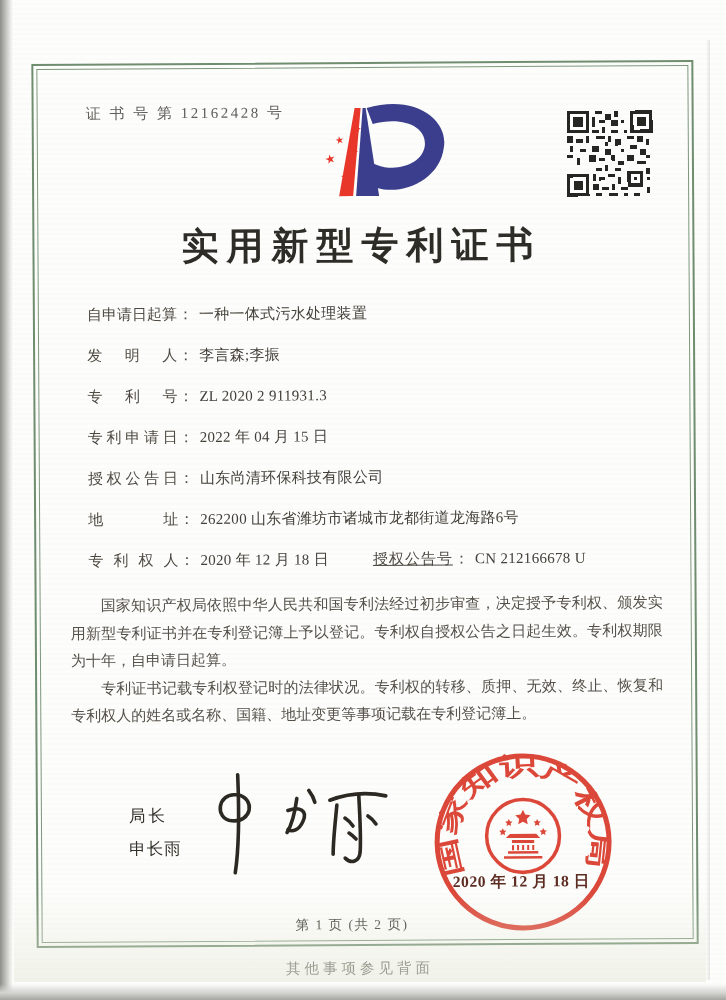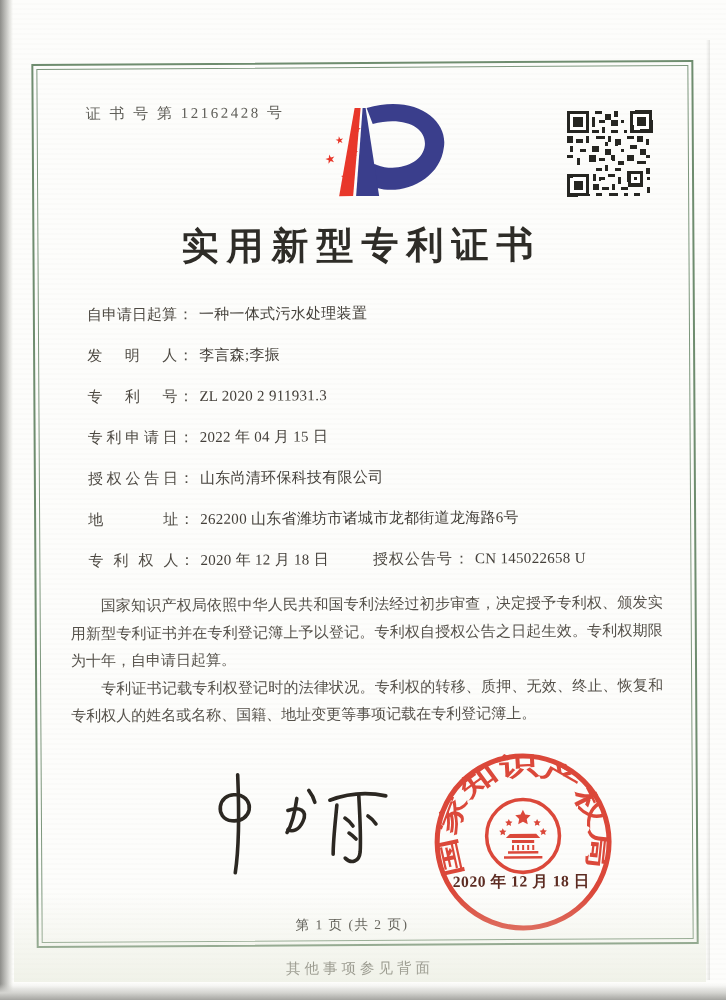--- a/index.html
+++ b/index.html
@@ -43,21 +43,21 @@
   .title{position:absolute;left:0;top:221px;width:726px;text-align:center;
     font-size:37px;font-weight:700;letter-spacing:8px;color:#2e2c27;}
 
   .fields{position:absolute;left:88px;top:302px;width:586px;}
   .frow{margin-bottom:18px;font-size:15px;line-height:23px;color:var(--ink);white-space:nowrap;}
   .flabel{display:inline-block;width:90px;text-align:justify;text-align-last:justify;
     vertical-align:bottom;color:#4e4a43;}
   .colon{margin:0 6px 0 1px;color:#4e4a43;}
   .fvalue{color:#44403a;letter-spacing:0.3px;}
   .gap2{display:inline-block;width:44px;}
-  .flabel2{color:#4e4a43;letter-spacing:1px;}
+  .flabel2{color:#4e4a43;letter-spacing:1px;text-decoration:underline;}
 
   .paras{position:absolute;left:70px;top:591px;width:592px;font-size:15px;line-height:27.5px;
     text-align:justify;color:#55514a;}
   .paras p{text-indent:2em;}
 
   .director{position:absolute;left:127px;top:804px;color:#34312b;}
   .director .dt{font-size:16.5px;letter-spacing:3px;}
   .director .dn{font-size:16.5px;letter-spacing:1px;margin-top:11px;}
 
   .signature{position:absolute;left:200px;top:768px;width:205px;height:110px;z-index:4;}
@@ -184,29 +184,33 @@
       <div class="frow">
         <span class="flabel">专利申请日</span><span class="colon">：</span><span class="fvalue">2022 年 04 月 15 日</span>
       </div>
       <div class="frow">
         <span class="flabel">授权公告日</span><span class="colon">：</span><span class="fvalue">山东尚清环保科技有限公司</span>
       </div>
       <div class="frow">
         <span class="flabel">地址</span><span class="colon">：</span><span class="fvalue">262200 山东省潍坊市诸城市龙都街道龙海路6号</span>
       </div>
       <div class="frow">
-        <span class="flabel">专利权人</span><span class="colon">：</span><span class="fvalue">2020 年 12 月 18 日</span><span class="gap2"></span><span class="flabel2">授权公告号</span><span class="colon">：</span><span class="fvalue">CN 145022658 U</span>
+        <span class="flabel">专利权人</span><span class="colon">：</span><span class="fvalue">2020 年 12 月 18 日</span><span class="gap2"></span><span class="flabel2">授权公告号</span><span class="colon">：</span><span class="fvalue">CN 212166678 U</span>
       </div>
     </div>
 
     <div class="paras">
       <p>国家知识产权局依照中华人民共和国专利法经过初步审查，决定授予专利权、颁发实用新型专利证书并在专利登记簿上予以登记。专利权自授权公告之日起生效。专利权期限为十年，自申请日起算。</p>
       <p>专利证书记载专利权登记时的法律状况。专利权的转移、质押、无效、终止、恢复和专利权人的姓名或名称、国籍、地址变更等事项记载在专利登记簿上。</p>
     </div>
 
+    <div class="director">
+      <div class="dt">局长</div>
+      <div class="dn">申长雨</div>
+    </div>
 
     <svg class="signature" viewBox="0 0 205 110" aria-hidden="true">
       <g fill="none" stroke="#2c2822" stroke-width="3.6" stroke-linecap="round" stroke-linejoin="round">
         <path d="M34,26 C16,24 12,50 30,52 C50,54 54,30 36,26"></path>
         <path d="M36,6 C37,34 38,72 33,104"></path>
         <path d="M95,30 C93,44 90,56 85,64"></path>
         <path d="M86,42 C98,38 106,42 101,53 C97,62 90,64 86,61"></path>
         <path d="M107,22 C110,26 112,30 113,34"></path>
         <path d="M128,32 C147,25 166,24 184,28"></path>
         <path d="M135,37 C133,57 131,73 131,86"></path>

